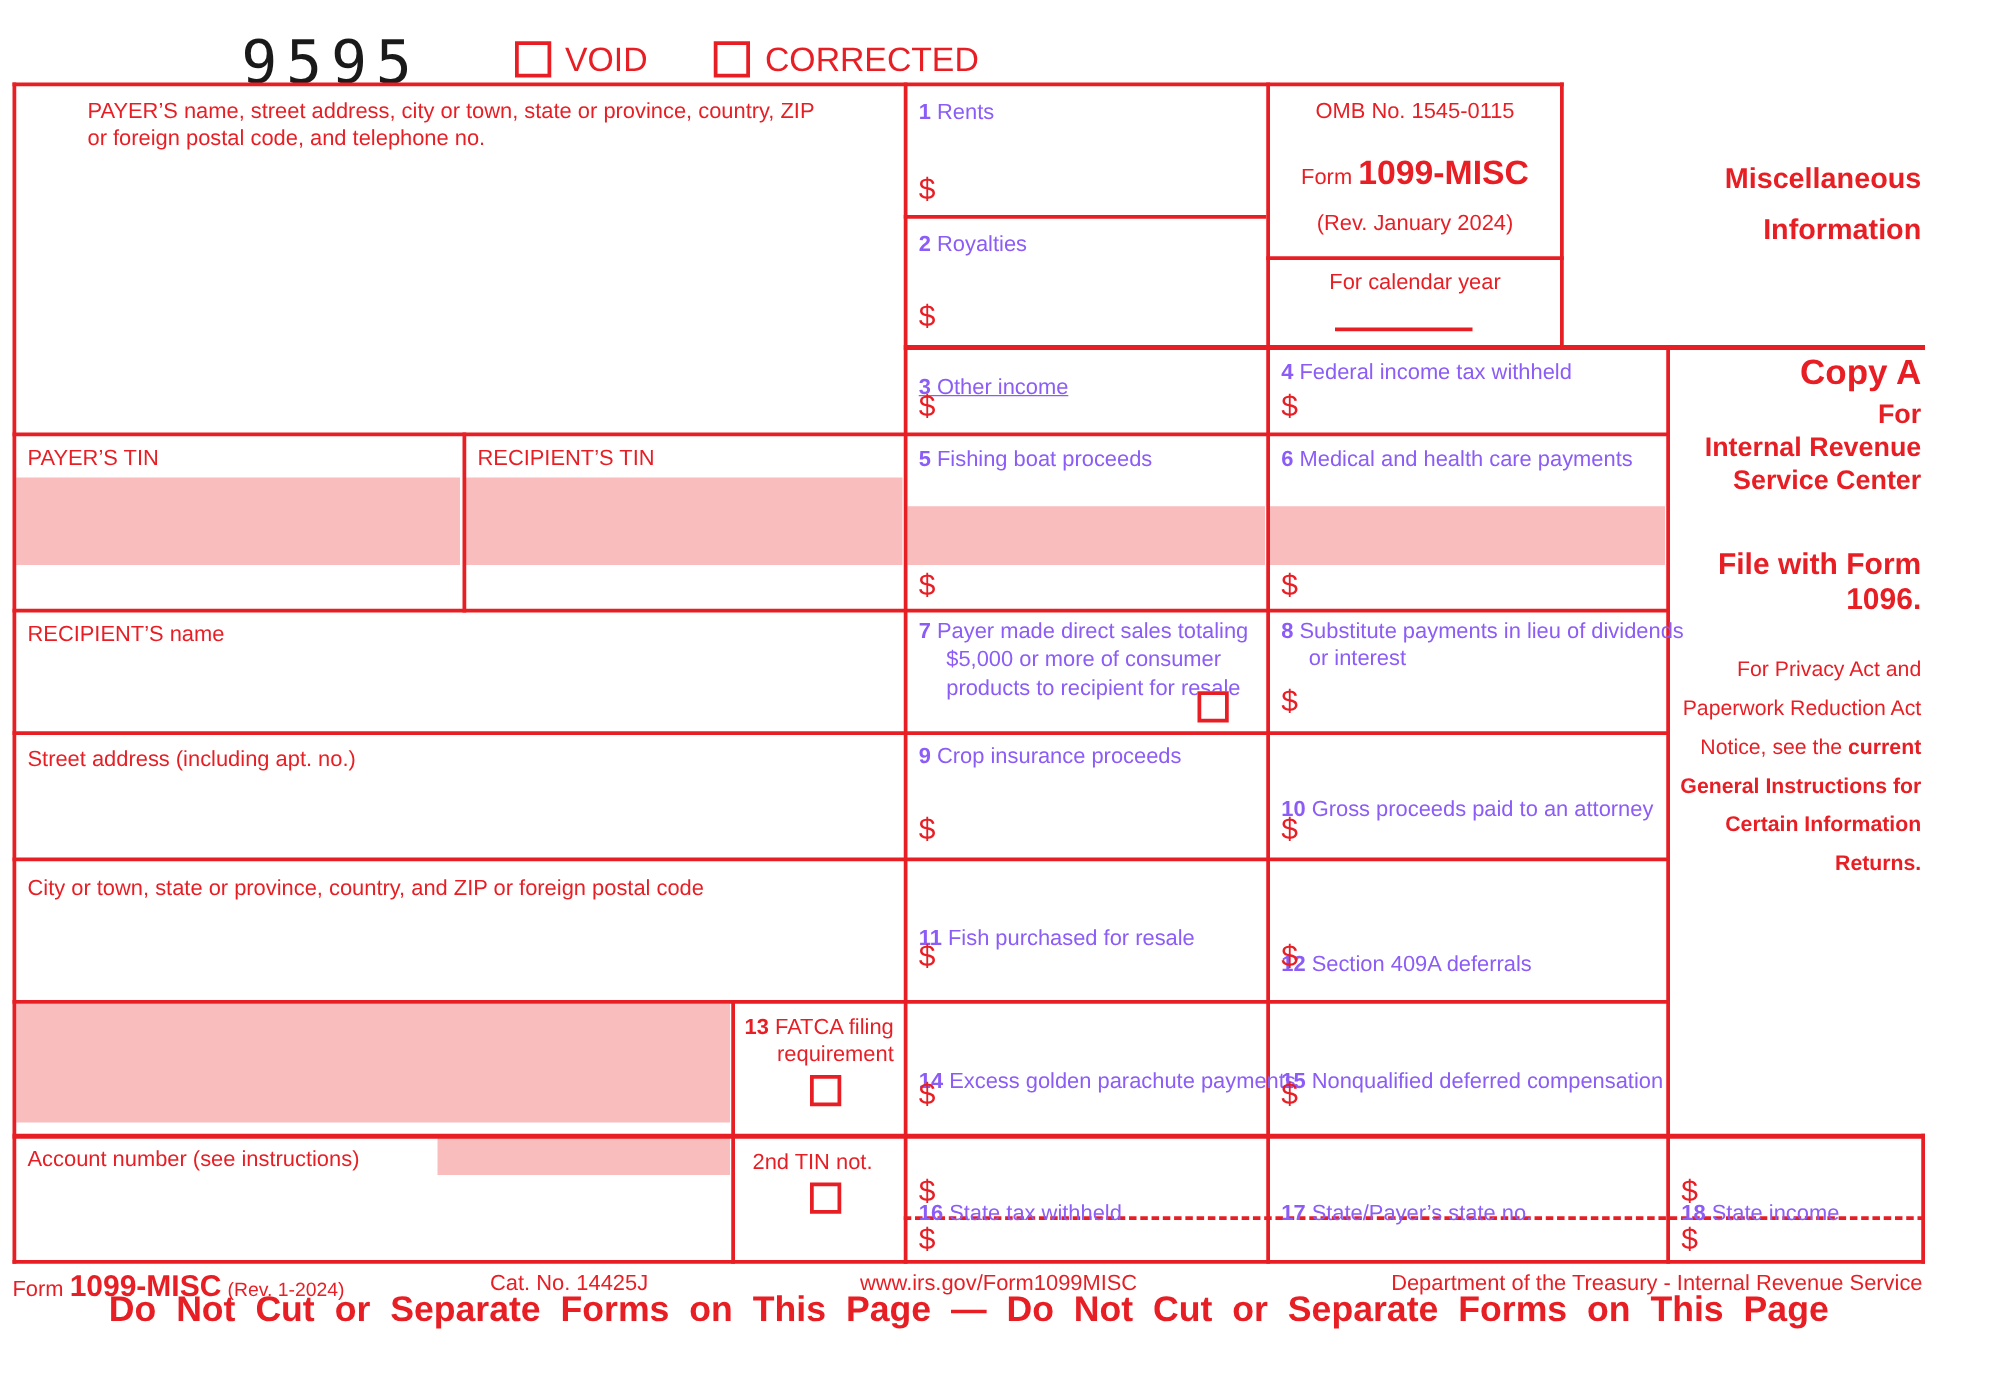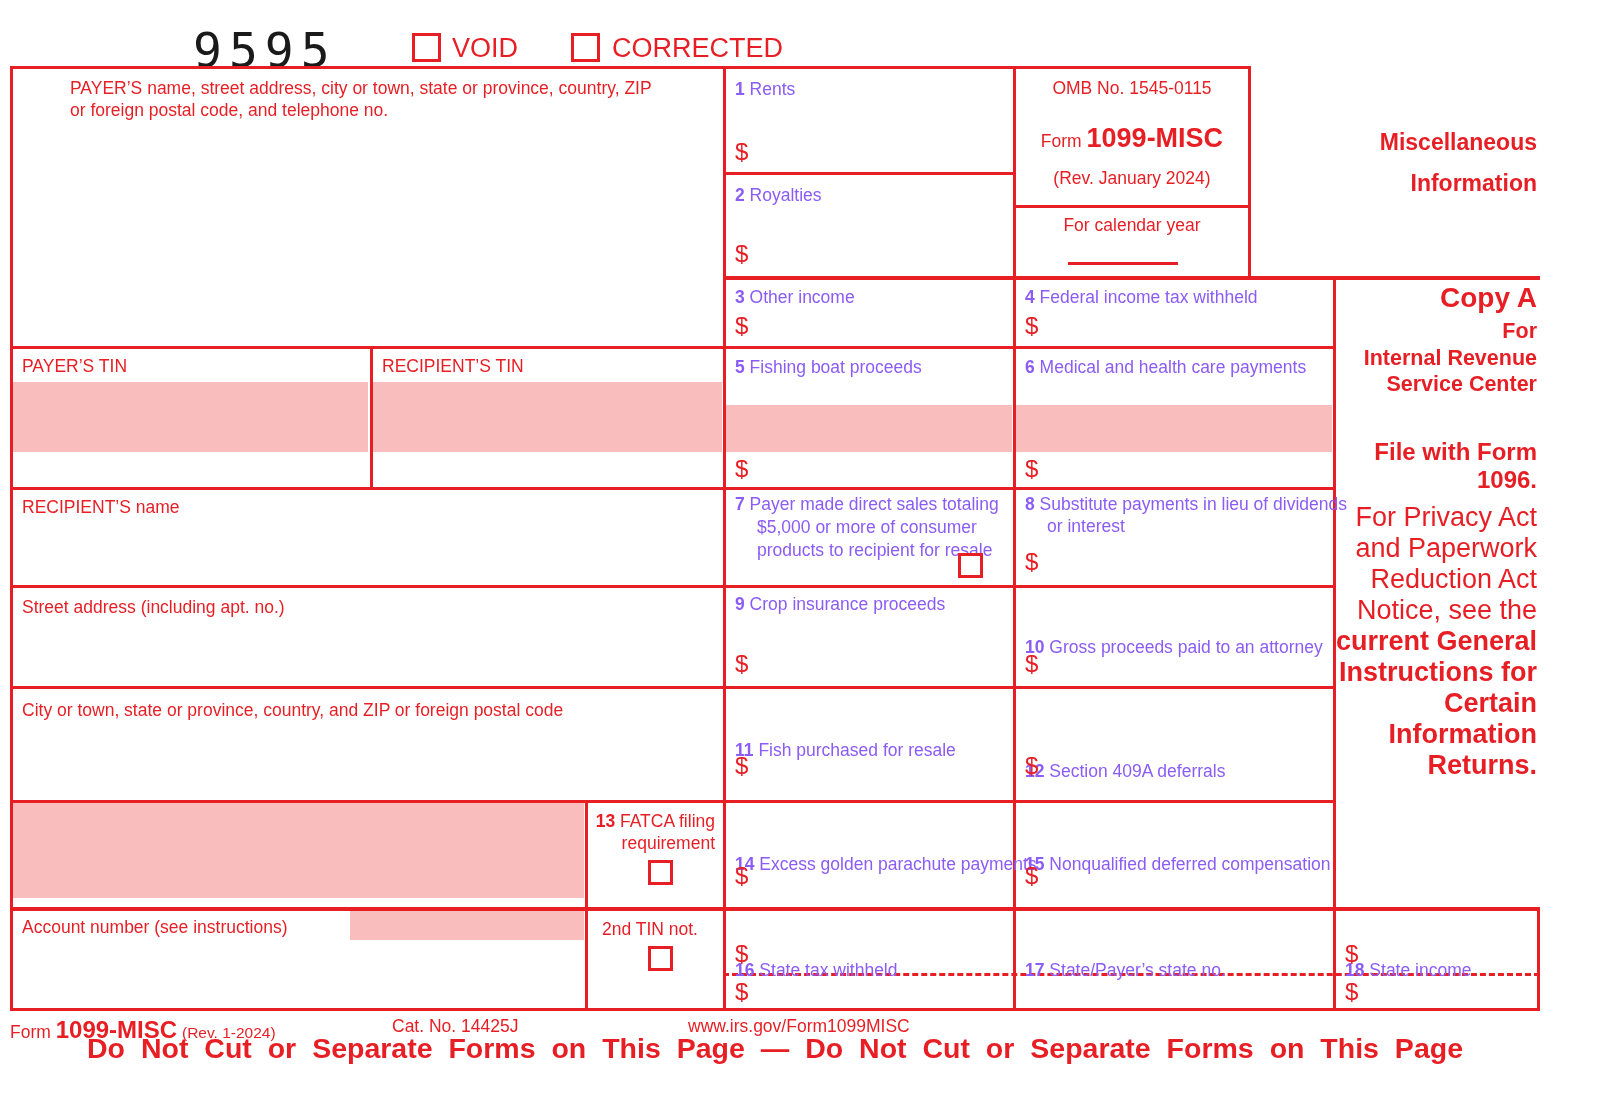--- a/index.html
+++ b/index.html
@@ -21,21 +21,21 @@
   .code{position:absolute;font-family:"DejaVu Sans Mono",monospace;font-size:48px;
         letter-spacing:7px;color:#1a1a1a;}
   .toplbl{position:absolute;font-size:27px;color:#e71f25;}
   .ombbox{position:absolute;left:1013px;top:66px;width:238px;text-align:center;font-size:17.5px;}
   .title{position:absolute;left:1150px;top:122px;width:387px;text-align:right;
          font-size:23px;font-weight:bold;line-height:41px;}
   .copyblock{position:absolute;left:1325px;top:282px;width:212px;text-align:right;}
   .copyhead{font-size:28px;font-weight:bold;line-height:32px;}
   .copysub{font-size:21.5px;font-weight:bold;line-height:26.5px;}
   .copyfile{font-size:24px;font-weight:bold;margin-top:40px;}
-  .privacy{font-size:27px;line-height:31px;margin-top:8px;}
+  .privacy{font-size:17px;line-height:31px;margin-top:26px;}
   .privacy .bold{font-weight:bold;}
   .footitem{position:absolute;font-size:17.5px;}
   .warning{position:absolute;left:10px;top:1032px;width:1530px;text-align:center;
            font-size:28.5px;font-weight:bold;word-spacing:8px;white-space:nowrap;}
   .calline{position:absolute;background:#e71f25;height:2.5px;}
 </style>
 </head>
 <body>
 
 <div id="page">
@@ -90,21 +90,21 @@
     <span>FATCA filing requirement</span>
   </div>
   <div class="cb" style="left:648px;top:860px;width:25px;height:25px;"></div>
 
   <div class="blabel" style="left:735px;top:78px;width:265px;"><span class="num">1</span> <span>Rents</span></div>
   <div class="dollar" style="left:735px;top:138px;">$</div>
 
   <div class="blabel" style="left:735px;top:184px;width:265px;"><span class="num">2</span> <span>Royalties</span></div>
   <div class="dollar" style="left:735px;top:240px;">$</div>
 
-  <div class="blabel" style="left:735px;top:286px;width:265px;"><span class="num">3</span> <span>Other income</span></div>
+  <div class="blabel" style="left:735px;top:298px;width:265px;text-decoration:underline;"><span class="num">3</span> <span>Other income</span></div>
   <div class="dollar" style="left:735px;top:312px;">$</div>
 
   <div class="blabel" style="left:1025px;top:286px;width:300px;"><span class="num">4</span> <span>Federal income tax withheld</span></div>
   <div class="dollar" style="left:1025px;top:312px;">$</div>
 
   <div class="blabel" style="left:735px;top:356px;width:265px;"><span class="num">5</span> <span>Fishing boat proceeds</span></div>
   <div class="dollar" style="left:735px;top:455px;">$</div>
 
   <div class="blabel" style="left:1025px;top:356px;width:290px;"><span class="num">6</span> <span>Medical and health care payments</span></div>
   <div class="dollar" style="left:1025px;top:455px;">$</div>
@@ -168,15 +168,16 @@
     <div class="privacy"><span>For Privacy Act and Paperwork Reduction Act Notice, see the </span><span class="bold">current General Instructions for Certain Information Returns.</span></div>
   </div>
 
   <div class="footitem" style="left:10px;top:1016px;">
     <span>Form</span>
     <span style="font-size:24px;font-weight:bold;">1099-MISC</span>
     <span style="font-size:15.5px;">(Rev. 1-2024)</span>
   </div>
   <div class="footitem" style="left:392px;top:1016px;">Cat. No. 14425J</div>
   <div class="footitem" style="left:688px;top:1016px;">www.irs.gov/Form1099MISC</div>
+  <div class="footitem" style="right:62px;top:1016px;">Department of the Treasury - Internal Revenue Service</div>
   <div class="warning">Do Not Cut or Separate Forms on This Page — Do Not Cut or Separate Forms on This Page</div>
 
 </div>
 
 </body></html>

